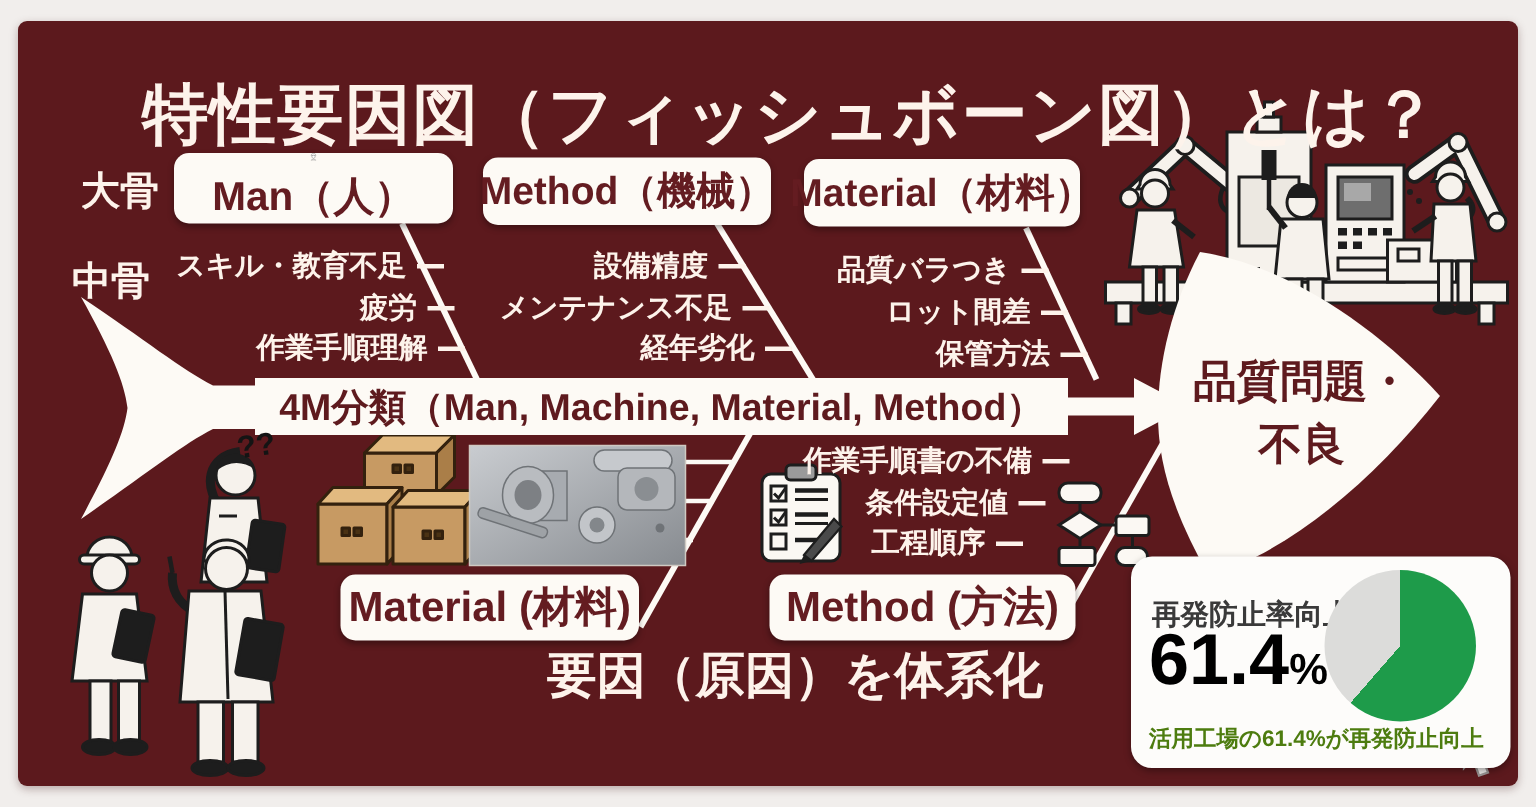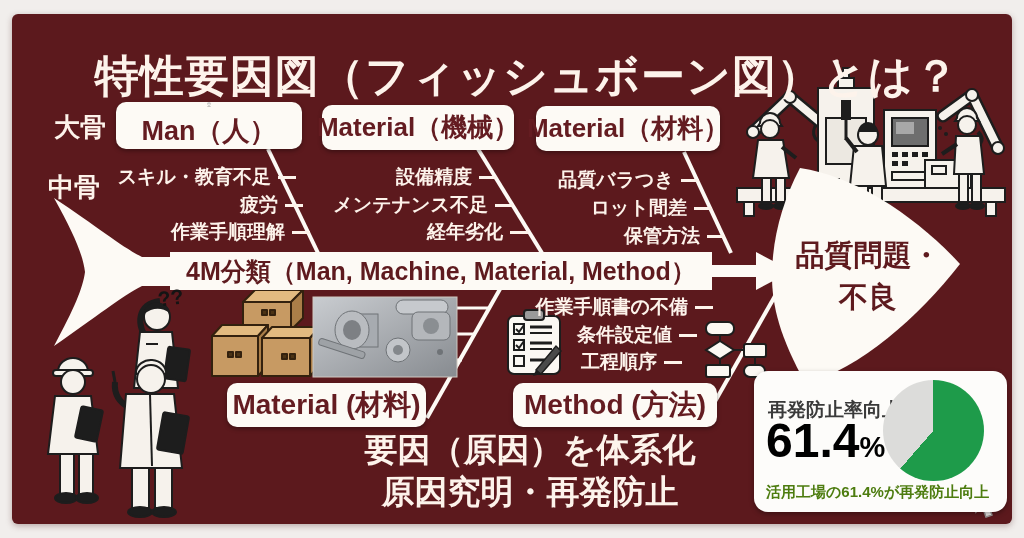--- a/index.html
+++ b/index.html
@@ -260,21 +260,21 @@
 
   <div class="wbox" style="left:116px;top:102px;width:186px;height:47px;font-size:27px">
     <svg width="30" height="38" viewBox="0 0 30 38">
       <path d="M4 11 a11 9 0 0 1 22 0 l1 3 h-24 z" fill="#fff" stroke="#444" stroke-width="1.6"></path>
       <circle cx="15" cy="19" r="8" fill="#fff" stroke="#444" stroke-width="1.6"></circle>
       <path d="M2 37 q13 -11 26 0 z" fill="#fff" stroke="#444" stroke-width="1.6"></path>
     </svg>
     <span>Man（人）</span>
   </div>
   <div class="wbox" style="left:322px;top:105px;width:192px;height:45px;font-size:26px">
-    <span>Material（機械）</span>
+    <span>Method（機械）</span>
   </div>
   <div class="wbox" style="left:536px;top:106px;width:184px;height:45px;font-size:26px">
     <span>Material（材料）</span>
   </div>
 
   <div class="cause" style="top:165px;right:728px">
       <span>スキル・教育不足</span>
       <span class="dash"></span>
     </div>
   <div class="cause" style="top:193px;right:721px">
@@ -335,21 +335,20 @@
   <div class="wbox" style="left:227px;top:383px;width:199px;height:44px;font-size:28px">
     <span>Material (材料)</span>
   </div>
   <div class="wbox" style="left:513px;top:383px;width:204px;height:44px;font-size:28px">
     <span>Method (方法)</span>
   </div>
 
   <div class="qmarks">??</div>
 
   <div class="footer" style="top:428px">要因（原因）を体系化</div>
-  <div class="footer" style="top:470px">原因究明・再発防止</div>
 
   <div class="stat-card">
     <div class="stat-caption">再発防止率向上</div>
     <div class="stat-value">
       <span>61.4</span><span class="unit">%</span>
     </div>
     <div class="pie" style="background: conic-gradient(rgb(30, 155, 74) 0deg, rgb(30, 155, 74) 61.4%, rgb(220, 220, 218) 61.4%, rgb(220, 220, 218) 100%);"></div>
     <div class="stat-sub">活用工場の61.4%が再発防止向上</div>
   </div>
 </div>

